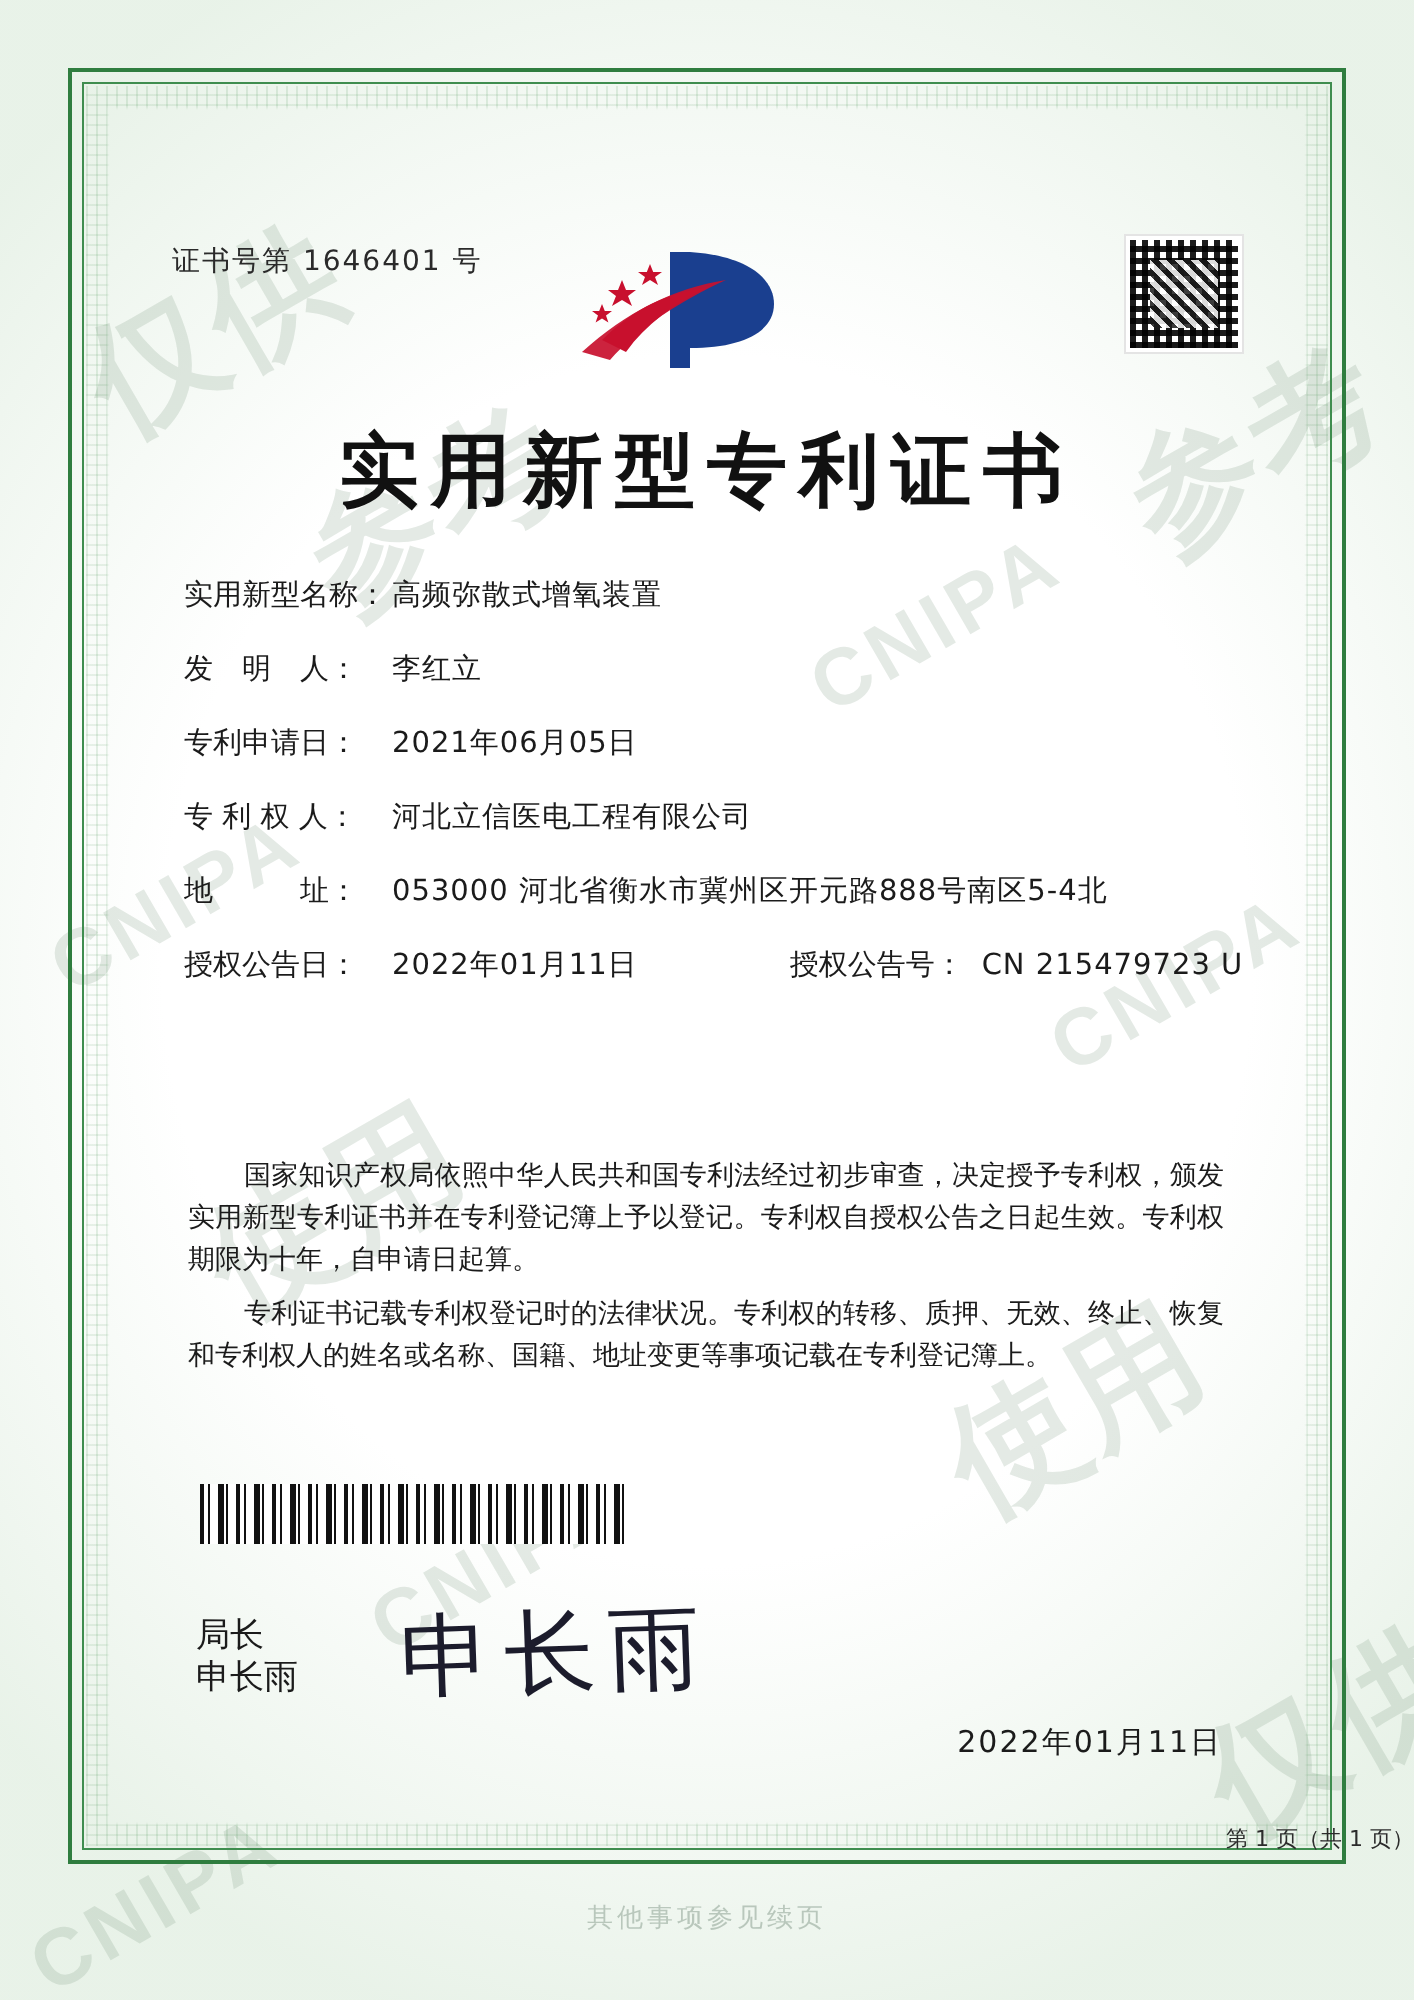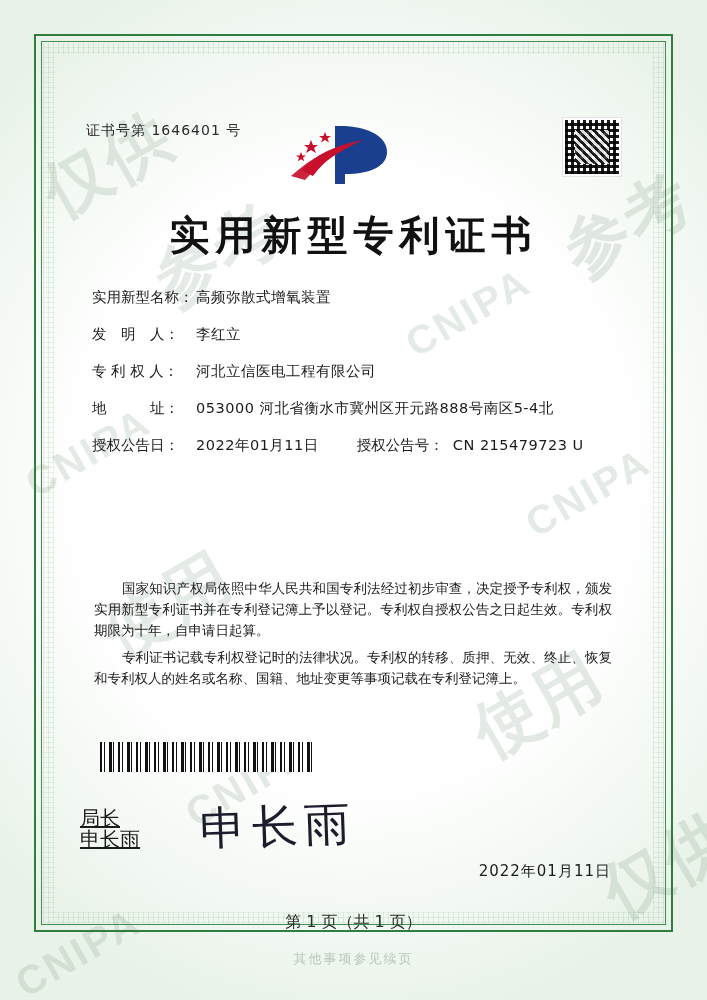--- a/index.html
+++ b/index.html
@@ -142,21 +142,21 @@
   }
   .flabel {
     display: inline-block;
     width: 104px;
     letter-spacing: 0px;
   }
   .fval { letter-spacing: 0.5px; }
   .field.two .second-label {
     display: inline-block;
     width: 96px;
-    margin-left: 38px;
+    margin-left: 76px;
   }
 
   .body-text {
     position: absolute;
     left: 94px;
     right: 92px;
     top: 578px;
     font-size: 13.5px;
     line-height: 21px;
     color: #1b1b1b;
@@ -171,27 +171,26 @@
     top: 742px;
     width: 214px;
     height: 30px;
     background-image: repeating-linear-gradient(90deg,
       #111 0 2px, #fff 2px 4px, #111 4px 5px, #fff 5px 9px,
       #111 9px 12px, #fff 12px 13px, #111 13px 14px, #fff 14px 18px);
   }
 
   .sign-label {
     position: absolute;
-    left: 80px;
+    left: 98px;
     top: 808px;
-    font-size: 20px;
+    font-size: 17px;
     line-height: 21px;
     color: #1b1b1b;
     font-family: "DejaVu Sans", sans-serif;
-    text-decoration: underline;
   }
   .signature {
     position: absolute;
     left: 200px;
     top: 796px;
     font-size: 46px;
     color: #1c1c2c;
     font-family: "DejaVu Serif", serif;
     letter-spacing: 6px;
     transform: rotate(-2deg);
@@ -202,22 +201,22 @@
     top: 862px;
     font-size: 15px;
     color: #1b1b1b;
     font-family: "DejaVu Sans", sans-serif;
     letter-spacing: 1px;
   }
   .page-no {
     position: absolute;
     left: 0; right: 0;
     top: 912px;
-    text-align: center;
-    font-size: 16px;
+    text-align: right;
+    font-size: 11px;
     color: #2b2b2b;
     font-family: "DejaVu Sans", sans-serif;
   }
   .footer-note {
     position: absolute;
     left: 0; right: 0;
     top: 950px;
     text-align: center;
     font-size: 13px;
     color: rgba(140,160,145,0.55);
@@ -270,20 +269,23 @@
   <div class="title">实用新型专利证书</div>
 
   <div class="fields">
     <div class="field">
       <span class="flabel">实用新型名称：</span><span class="fval">高频弥散式增氧装置</span>
     </div>
     <div class="field">
       <span class="flabel">发　明　人：</span><span class="fval">李红立</span>
     </div>
     <div class="field">
+      <span class="flabel">专利申请日：</span><span class="fval">2021年06月05日</span>
+    </div>
+    <div class="field">
       <span class="flabel">专 利 权 人：</span><span class="fval">河北立信医电工程有限公司</span>
     </div>
     <div class="field">
       <span class="flabel">地　　　址：</span><span class="fval">053000 河北省衡水市冀州区开元路888号南区5-4北</span>
     </div>
     <div class="field two">
       <span class="flabel">授权公告日：</span><span class="fval">2022年01月11日</span><span class="second-label">授权公告号：</span><span class="fval">CN 215479723 U</span>
     </div>
   </div>
 

